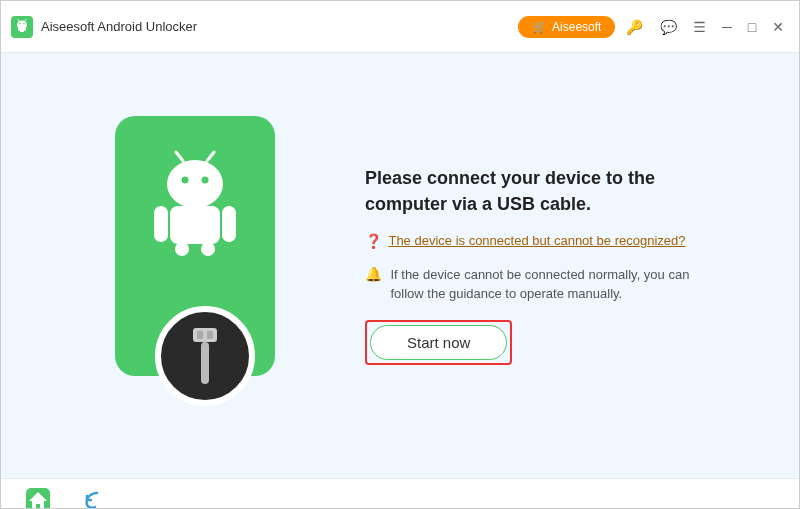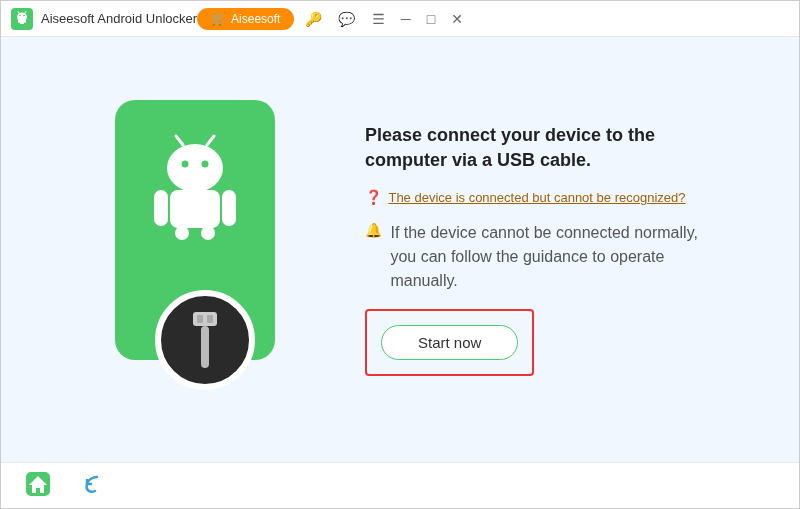--- a/index.html
+++ b/index.html
@@ -9,21 +9,22 @@
       font-family: 'Segoe UI', Arial, sans-serif;
       background: #fff;
       overflow: hidden;
       border: 1px solid #ccc;
     }
 
     
     .title-bar {
       display: flex;
       align-items: center;
-      height: 36px;
+      justify-content: space-between;
+      height: 52px;
       padding: 8px 10px;
       background: #fff;
       border-bottom: 1px solid #e8e8e8;
       user-select: none;
     }
     .title-bar-left {
       display: flex;
       align-items: center;
       gap: 8px;
     }
@@ -146,29 +147,29 @@
       align-items: flex-start;
       gap: 8px;
     }
     .bell-icon {
       color: #4cca6a;
       font-size: 14px;
       margin-top: 1px;
       flex-shrink: 0;
     }
     .guidance-text {
-      font-size: 16px;
+      font-size: 13px;
       color: #555;
       line-height: 1.5;
     }
     .start-now-wrapper {
       display: inline-block;
       border: 2px solid #e33;
       border-radius: 4px;
-      padding: 14px;
+      padding: 3px;
       width: fit-content;
     }
     .start-now-btn {
       background: #fff;
       border: 1.5px solid #4cca6a;
       border-radius: 20px;
       padding: 8px 36px;
       font-size: 15px;
       color: #333;
       cursor: pointer;

